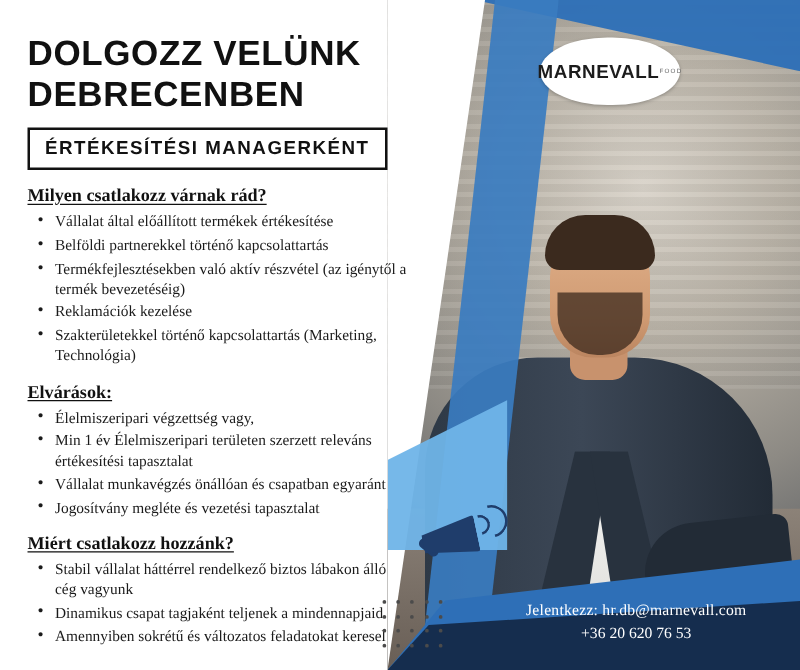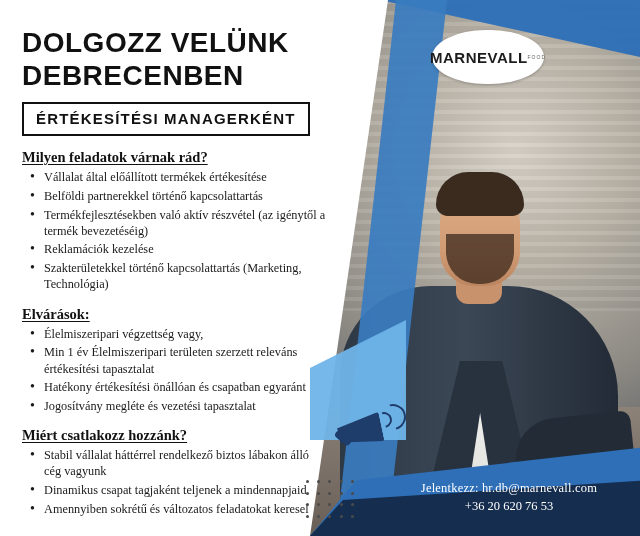--- a/index.html
+++ b/index.html
@@ -294,35 +294,35 @@
 
   <div class="content">
     <div class="headline">
       <div>DOLGOZZ VELÜNK</div>
       <div>DEBRECENBEN</div>
     </div>
 
     <div class="role-bar">ÉRTÉKESÍTÉSI MANAGERKÉNT</div>
 
     
-    <div class="section-title">Milyen feladatok várnak rád?</div>
+    <div class="section-title">Milyen csatlakozz várnak rád?</div>
     <ul class="bullets">
       <li>Vállalat által előállított termékek értékesítése</li>
       <li>Belföldi partnerekkel történő kapcsolattartás</li>
       <li>Termékfejlesztésekben való aktív részvétel (az igénytől a termék bevezetéséig)</li>
       <li>Reklamációk kezelése</li>
       <li>Szakterületekkel történő kapcsolattartás (Marketing, Technológia)</li>
     </ul>
 
     
     <div class="section-title">Elvárások:</div>
     <ul class="bullets">
       <li>Élelmiszeripari végzettség vagy,</li>
       <li>Min 1 év Élelmiszeripari területen szerzett releváns értékesítési tapasztalat</li>
-      <li>Hatékony értékesítési önállóan és csapatban egyaránt</li>
+      <li>Vállalat munkavégzés önállóan és csapatban egyaránt</li>
       <li>Jogosítvány megléte és vezetési tapasztalat</li>
     </ul>
 
     
     <div class="section-title">Miért csatlakozz hozzánk?</div>
     <ul class="bullets">
       <li>Stabil vállalat háttérrel rendelkező biztos lábakon álló cég vagyunk</li>
       <li>Dinamikus csapat tagjaként teljenek a mindennapjaid</li>
       <li>Amennyiben sokrétű és változatos feladatokat keresel</li>
     </ul>

